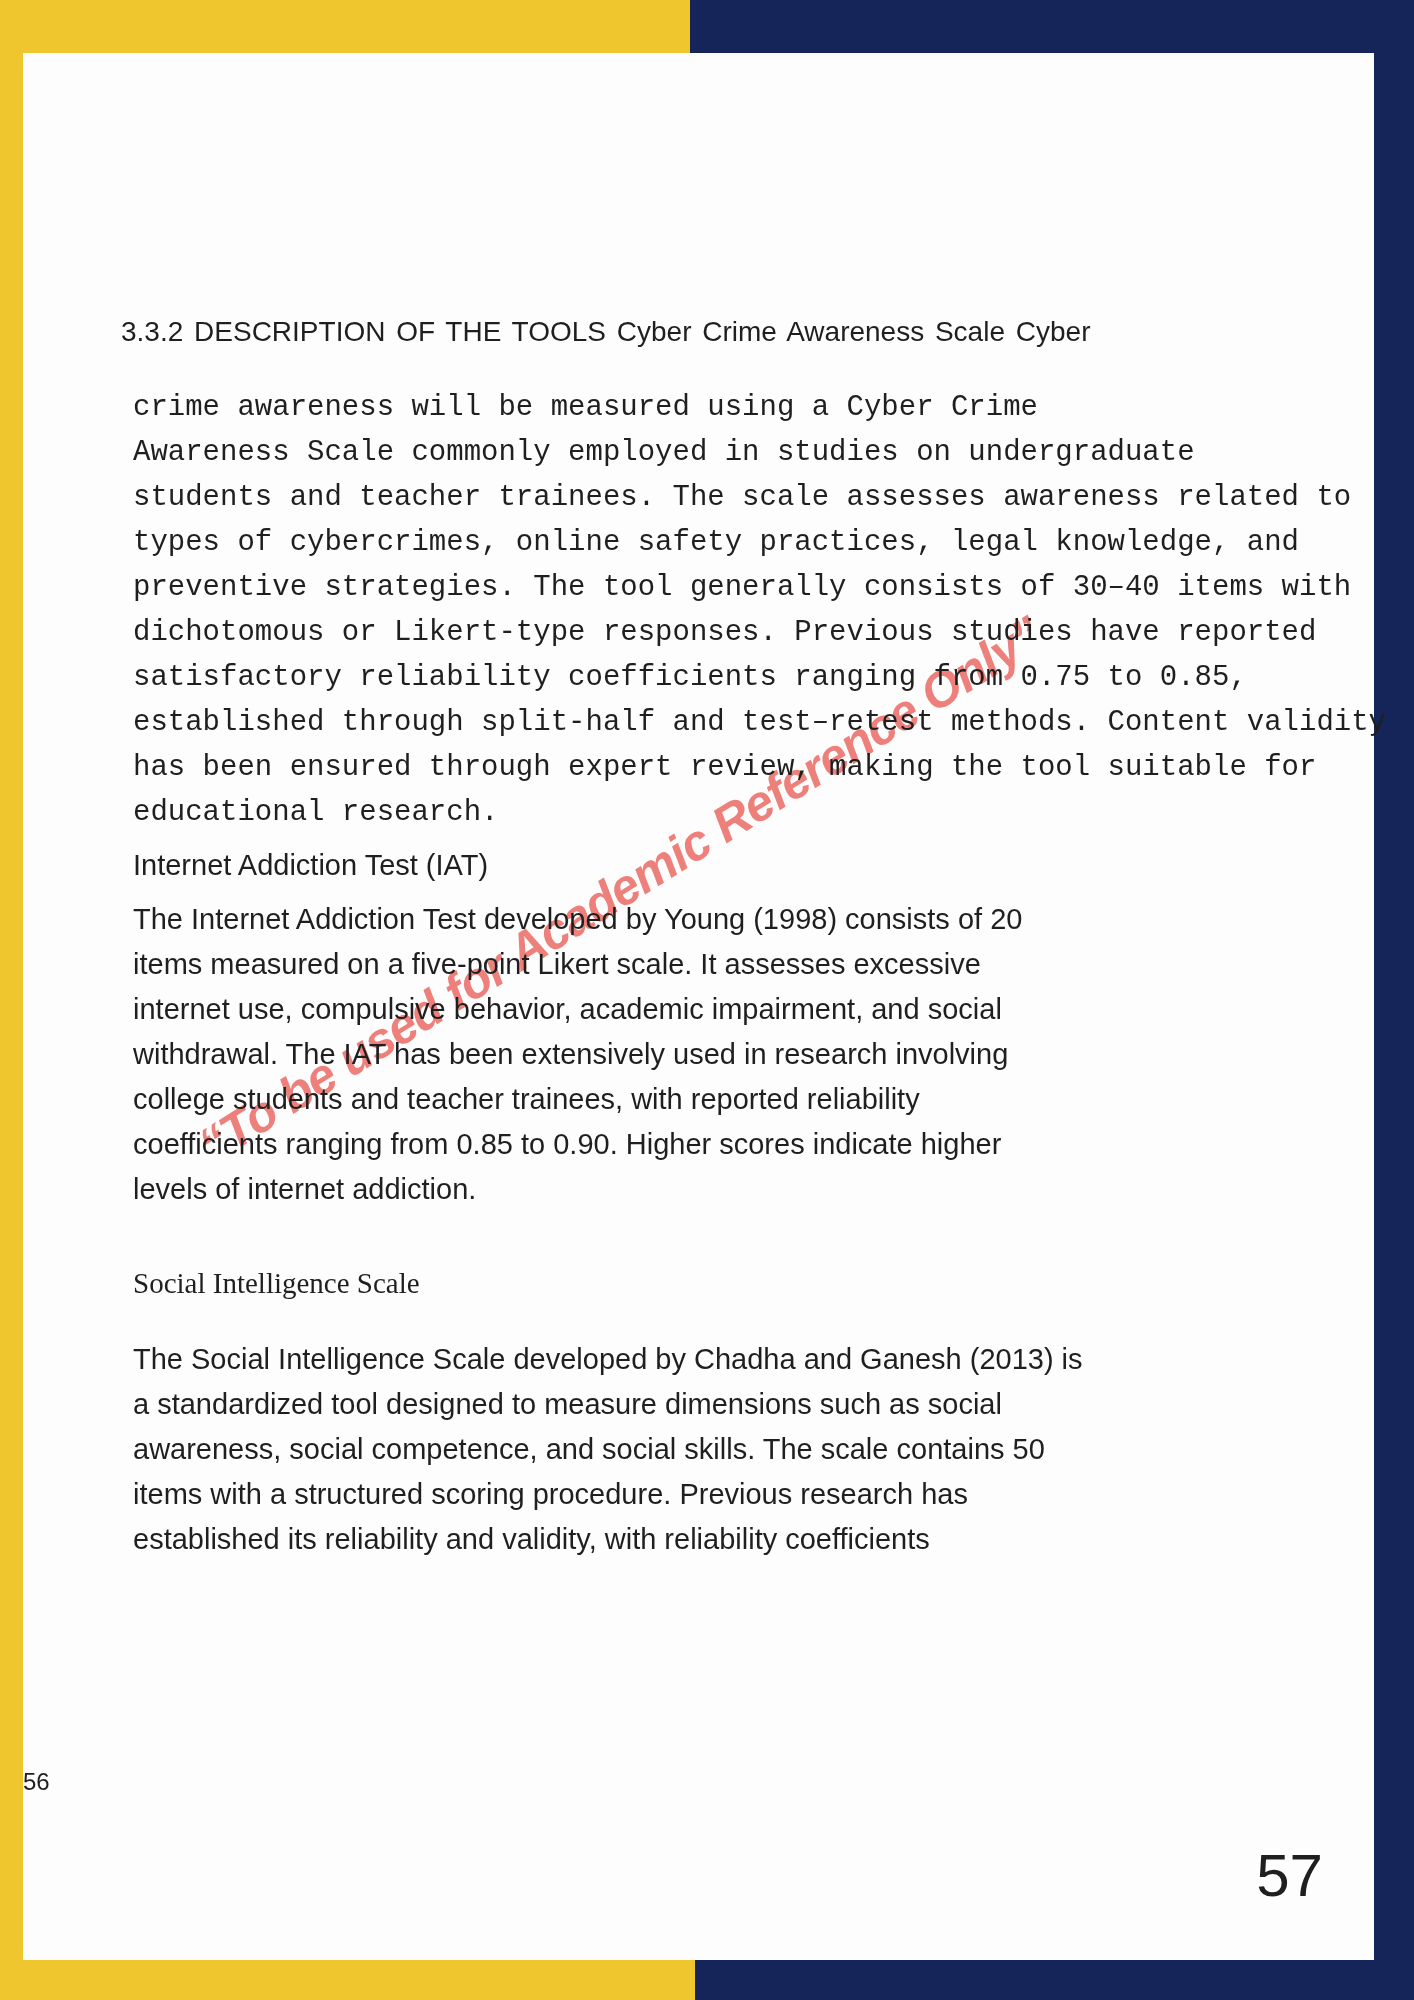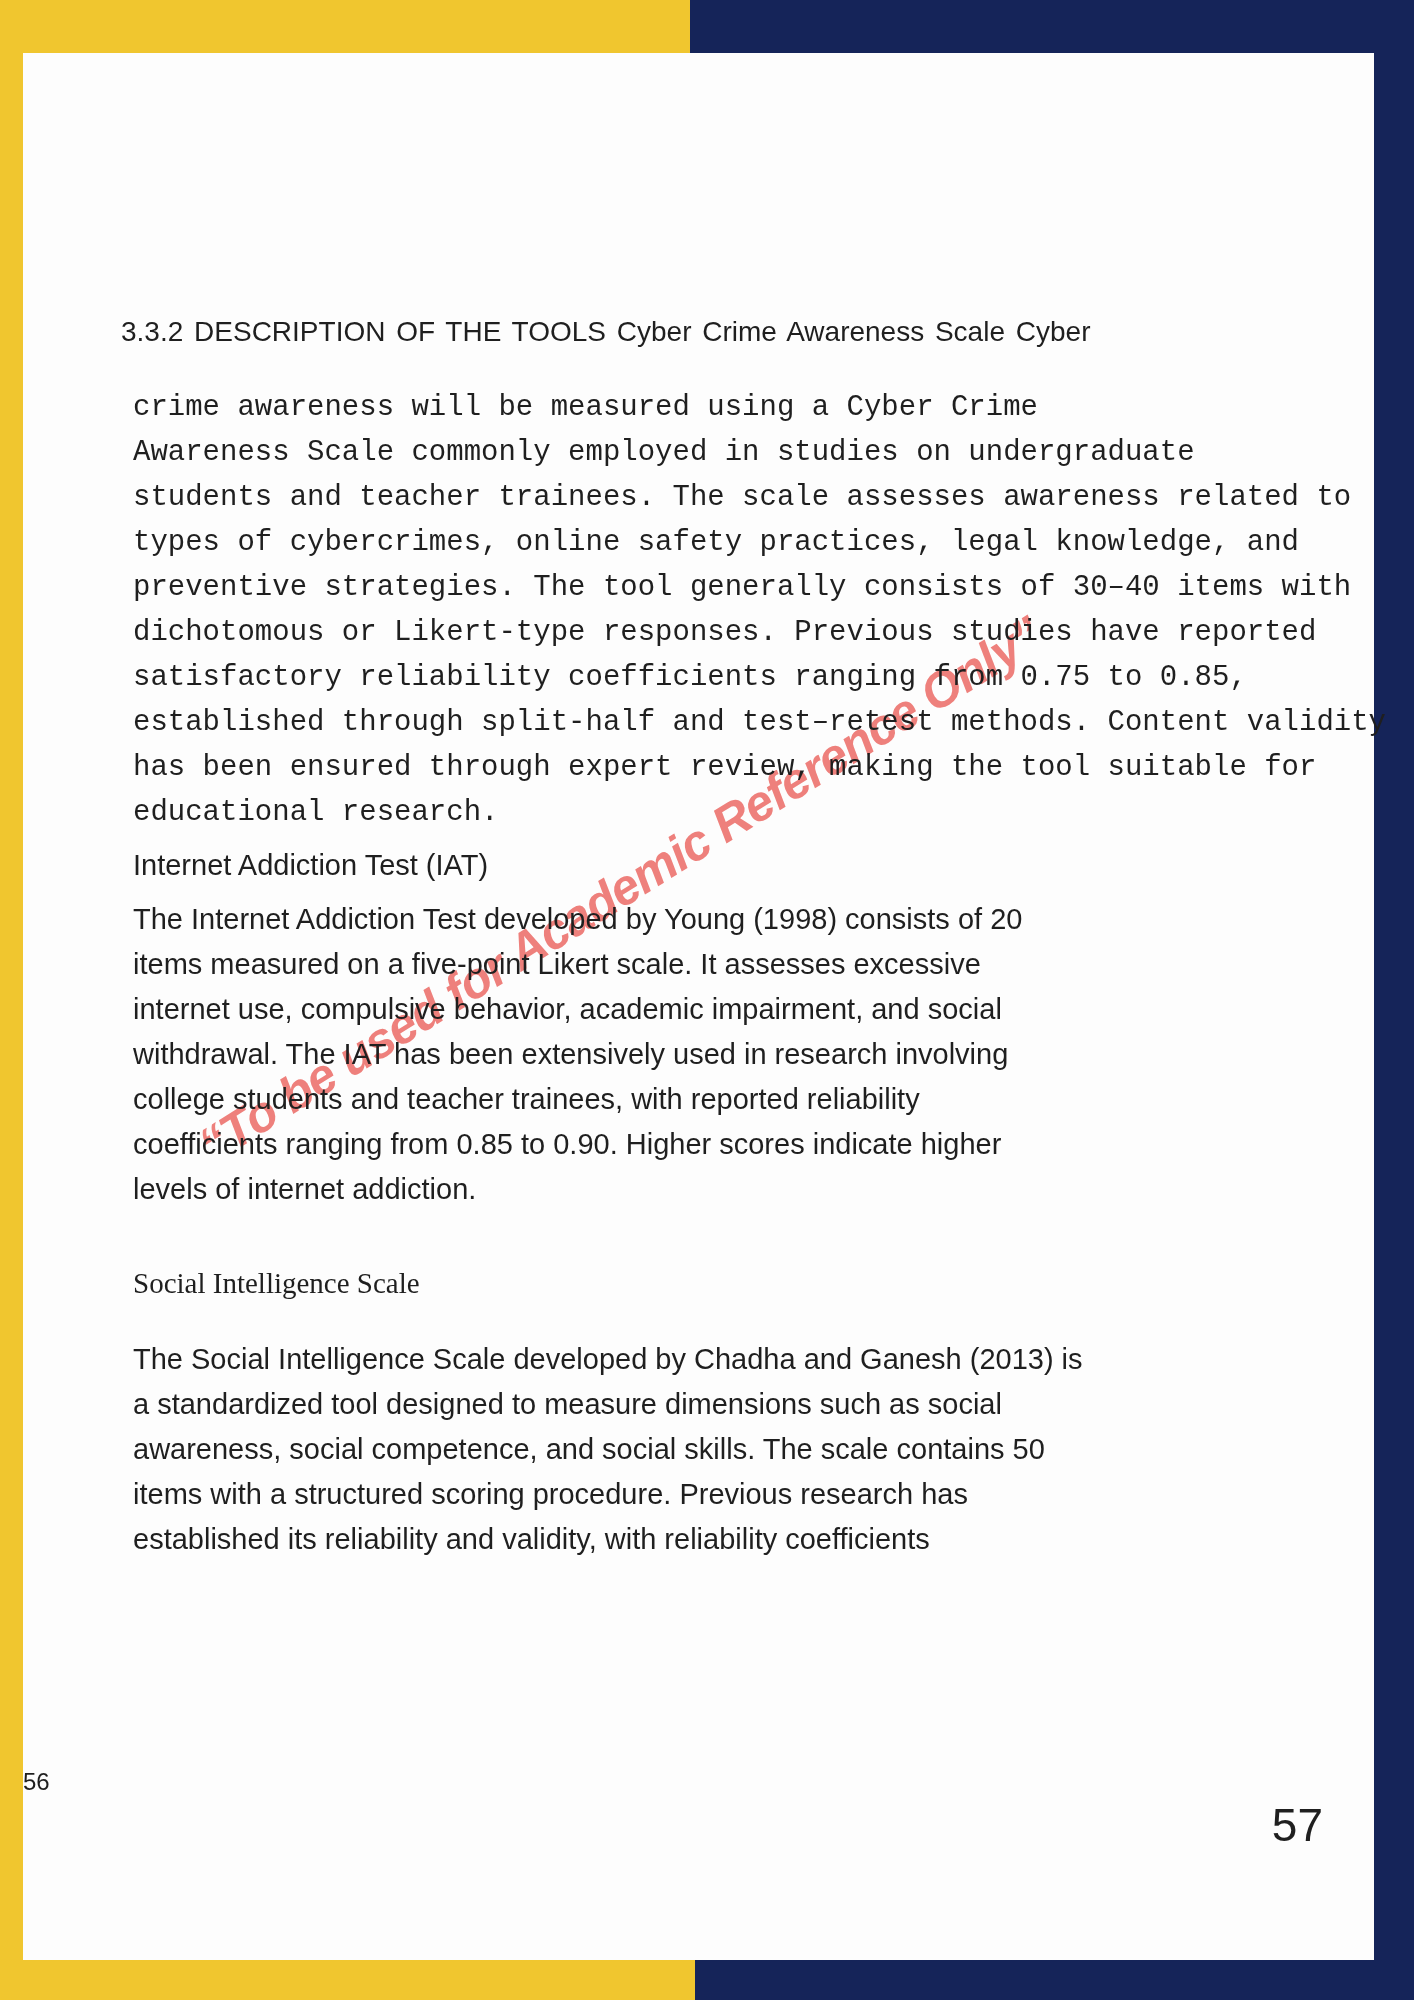--- a/index.html
+++ b/index.html
@@ -67,22 +67,22 @@
   .sub-iat { top: 790px; }
   .sub-sis { top: 1208px; font-family: Liberation Serif, serif; }
 
   .pagenum-center {
     left: 0; top: 1714px;
     width: 100%;
     text-align: left;
     font-size: 24px; line-height: 30px;
   }
   .pagenum-corner {
-    right: 51px; top: 1746px;
-    font-size: 46px; line-height: 52px;
+    right: 51px; top: 1797px;
+    font-size: 60px; line-height: 52px;
   }
 </style>
 </head>
 <body>
 
 <div class="frame">
   <div class="strip strip-left"></div>
   <div class="strip strip-top"></div>
   <div class="strip strip-bottom"></div>
 

